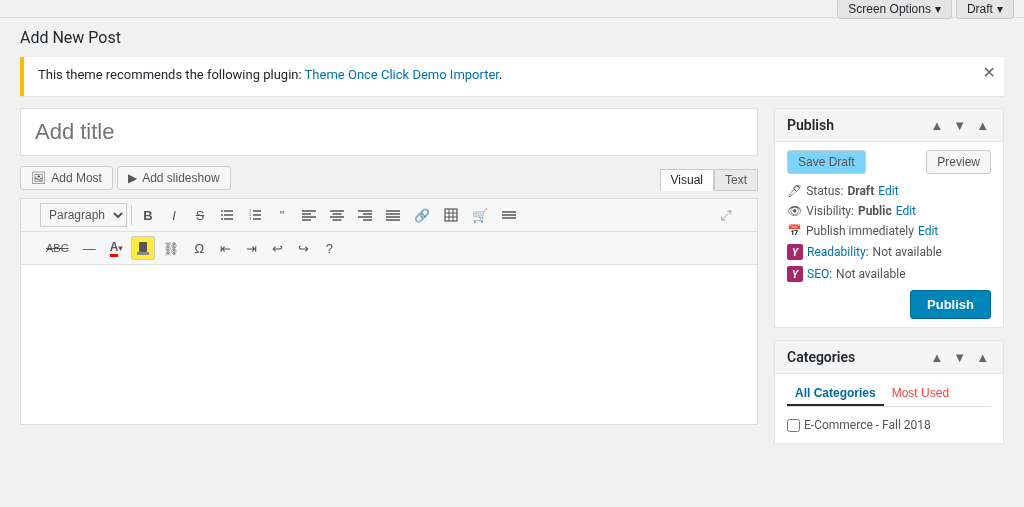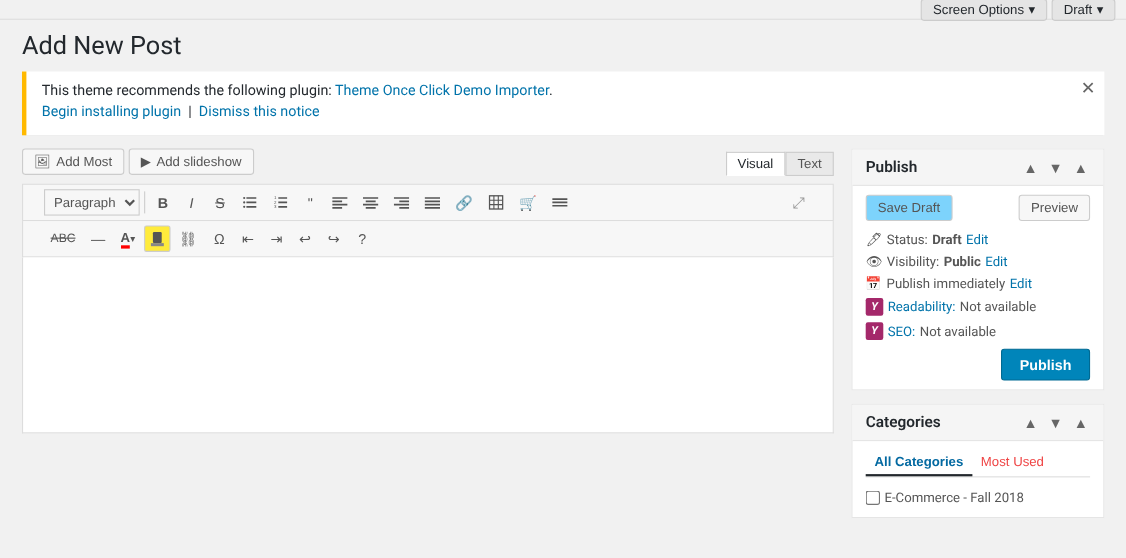--- a/index.html
+++ b/index.html
@@ -35,21 +35,21 @@
     }
 
     
     .main-wrap {
       padding: 10px 20px 20px 20px;
       display: flex;
       flex-direction: column;
     }
 
     .page-title {
-      font-size: 23px;
+      font-size: 16px;
       font-weight: 400;
       color: #23282d;
       margin-bottom: 10px;
     }
 
     
     .notice {
       background: #fff;
       border-left: 4px solid #ffb900;
       padding: 10px 14px;
@@ -366,33 +366,29 @@
 
 <div class="main-wrap">
 
   <h1 class="page-title">Add New Post</h1>
 
   <div class="notice">
     <p>
       <span>This theme recommends the following plugin:</span>
       <a href="#">Theme Once Click Demo Importer</a>.
     </p>
-    <p>
-      <a href="#">Begin installing plugin</a>
-      &nbsp;|&nbsp;
-      <a href="#">Dismiss this notice</a>
-    </p>
     <button class="notice-close">✕</button>
   </div>
 
   <div class="content-area">
 
     <div class="editor-panel">
 
       
+      <input type="text" class="title-input" placeholder="Add title" style="">
 
       
       <div style="display:flex; justify-content:space-between; align-items:center; margin-bottom:2px;">
         <div class="media-buttons">
           <button class="media-btn">
             <span>🖼</span>
             <span>Add Most</span>
           </button>
           <button class="media-btn">
             <span>▶</span>

